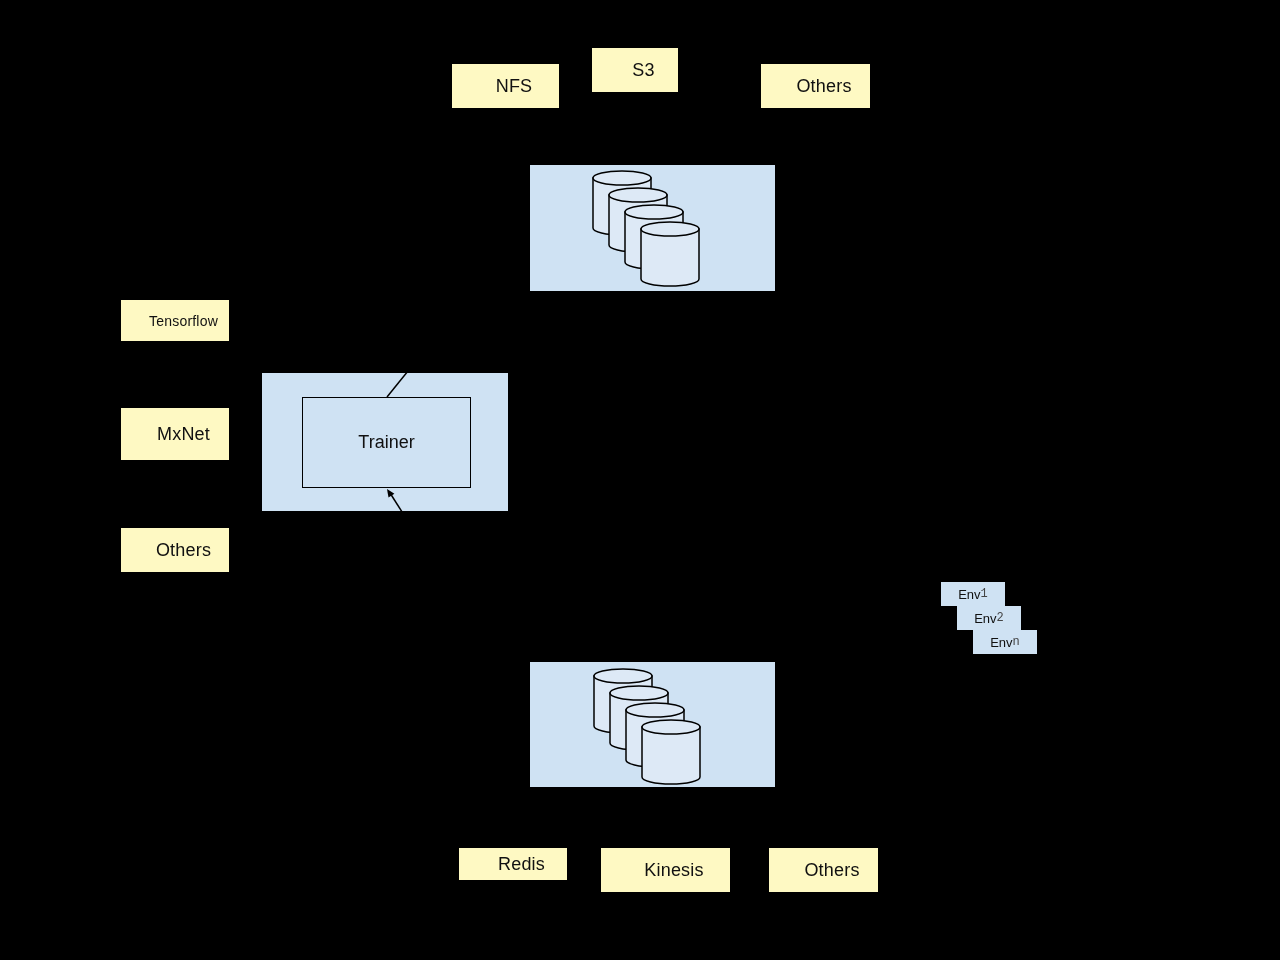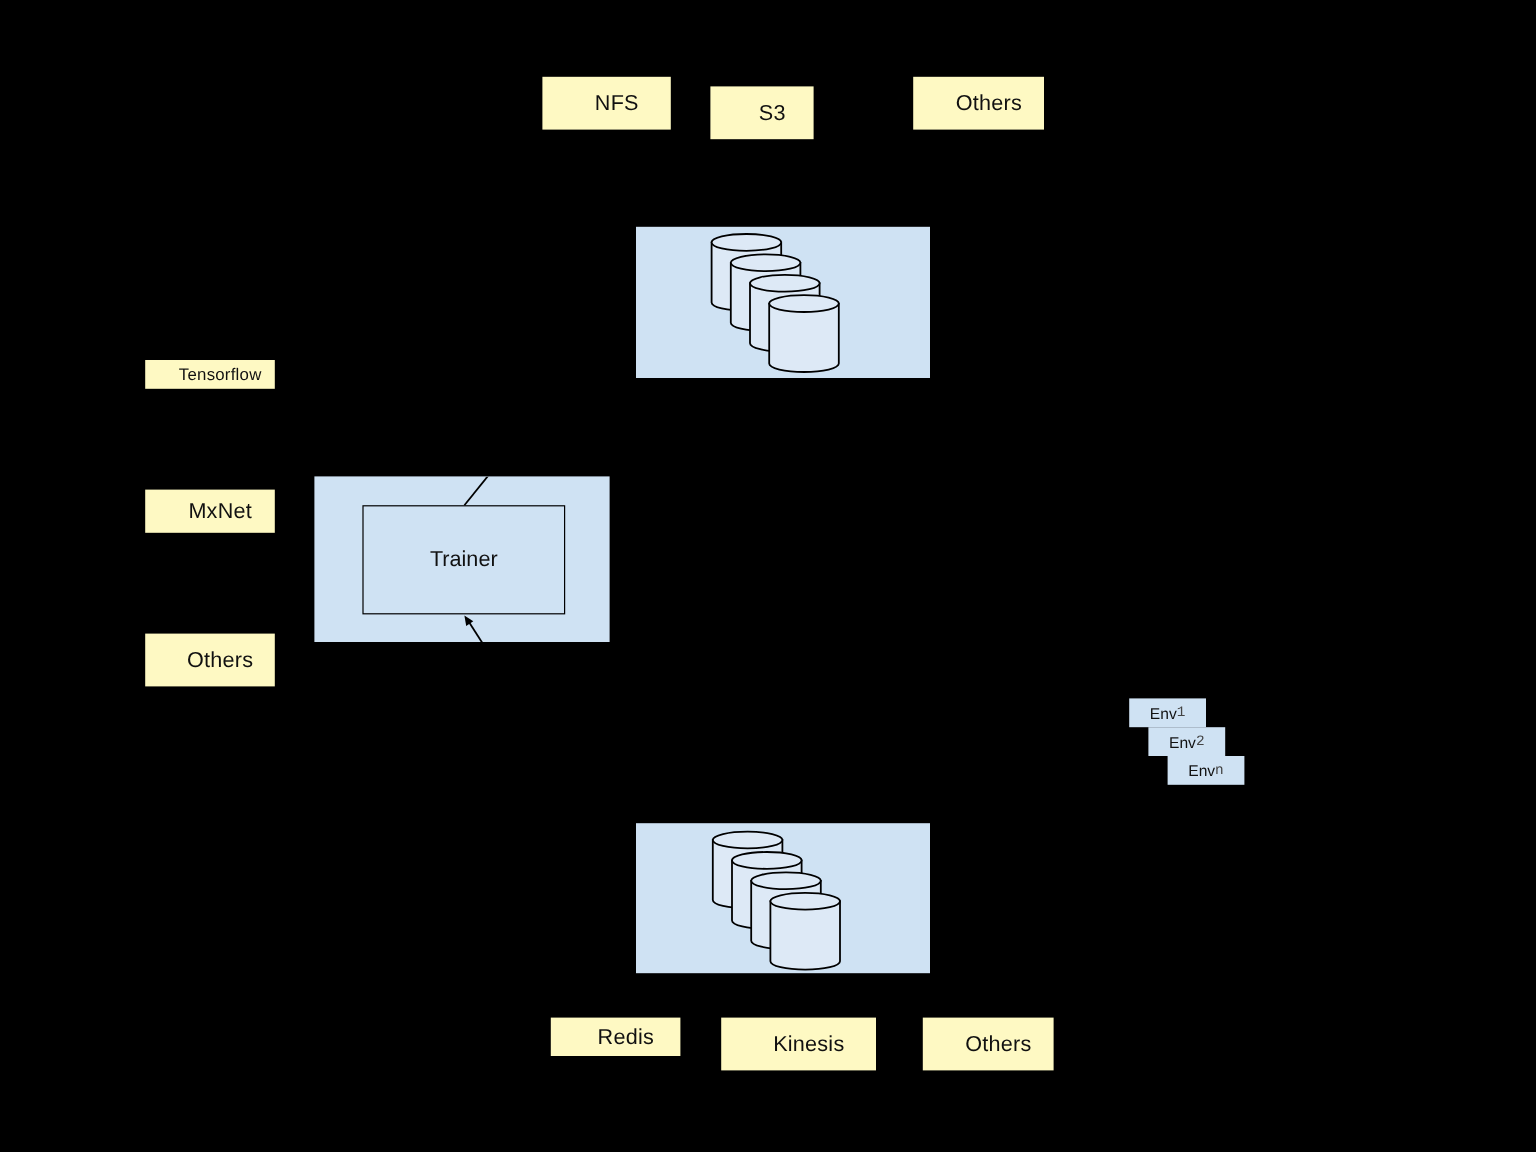--- a/index.html
+++ b/index.html
@@ -10,58 +10,58 @@
   .tag{
     position:absolute;background:#fef9c3;display:flex;align-items:center;justify-content:center;
     font-size:18px;letter-spacing:.2px;white-space:nowrap;padding-left:17px;
   }
   .tag.small{font-size:14px;}
   .env{
     position:absolute;background:#cfe2f3;display:flex;align-items:center;justify-content:center;
     font-size:13px;gap:0;
   }
   .env .num{font-family:"Liberation Mono","DejaVu Sans Mono",monospace;font-size:12px;color:#444;}
-  .panel{position:absolute;background:#cfe2f3;overflow:hidden;margin-top:24px;}
+  .panel{position:absolute;background:#cfe2f3;overflow:hidden;}
   .inner-rect{
     position:absolute;background:#cfe2f3;border:1.5px solid #000;box-sizing:border-box;
     display:flex;align-items:center;justify-content:center;font-size:18px;
   }
   .card{
     position:absolute;background:#cfe2f3;border:1.5px solid #000;box-sizing:border-box;
   }
   .card.front{display:flex;align-items:center;justify-content:center;font-size:18px;}
   .arrow-layer{position:absolute;left:0;top:0;pointer-events:none;}
   .storage-svg{position:absolute;left:0;top:0;}
 </style>
 </head>
 <body>
 
 <div class="stage">
 
   <div class="tag" style="left:452px;top:64px;width:90px;height:44px">NFS</div>
-  <div class="tag" style="left:592px;top:72px;width:69px;height:44px">S3</div>
+  <div class="tag" style="left:592px;top:48px;width:69px;height:44px">S3</div>
   <div class="tag" style="left:761px;top:64px;width:92px;height:44px">Others</div>
 
   <div class="panel" style="left:530px;top:165px;width:245px;height:126px">
     <svg class="storage-svg" width="245" height="126" viewBox="0 0 245 126">
       <g fill="#dde9f6" stroke="#000" stroke-width="1.5">
         <path d="M63,13 L63,63 A29 7 0 0 0 121,63 L121,13 Z"></path>
           <ellipse cx="92" cy="13" rx="29" ry="7"></ellipse>
         <path d="M79,30 L79,80 A29 7 0 0 0 137,80 L137,30 Z"></path>
           <ellipse cx="108" cy="30" rx="29" ry="7"></ellipse>
         <path d="M95,47 L95,97 A29 7 0 0 0 153,97 L153,47 Z"></path>
           <ellipse cx="124" cy="47" rx="29" ry="7"></ellipse>
         <path d="M111,64 L111,114 A29 7 0 0 0 169,114 L169,64 Z"></path>
           <ellipse cx="140" cy="64" rx="29" ry="7"></ellipse>
       </g>
     </svg>
   </div>
 
-  <div class="tag small" style="left:121px;top:300px;width:91px;height:24px">Tensorflow</div>
-  <div class="tag" style="left:121px;top:408px;width:91px;height:36px">MxNet</div>
+  <div class="tag small" style="left:121px;top:300px;width:91px;height:41px">Tensorflow</div>
+  <div class="tag" style="left:121px;top:408px;width:91px;height:52px">MxNet</div>
   <div class="tag" style="left:121px;top:528px;width:91px;height:44px">Others</div>
 
   <div class="panel" style="left:262px;top:373px;width:246px;height:138px">
     <div class="inner-rect" style="left:40px;top:24px;width:169px;height:91px">
       <span>Trainer</span>
     </div>
     <svg class="arrow-layer" width="246" height="138" viewBox="0 0 246 138">
       <line x1="125" y1="24" x2="146" y2="-2" stroke="#000" stroke-width="1.5"></line>
       <line x1="142" y1="142" x2="128" y2="120" stroke="#000" stroke-width="1.5"></line>
       <polygon points="125,116 132.4,120.7 126.5,124.6" fill="#000"></polygon>

